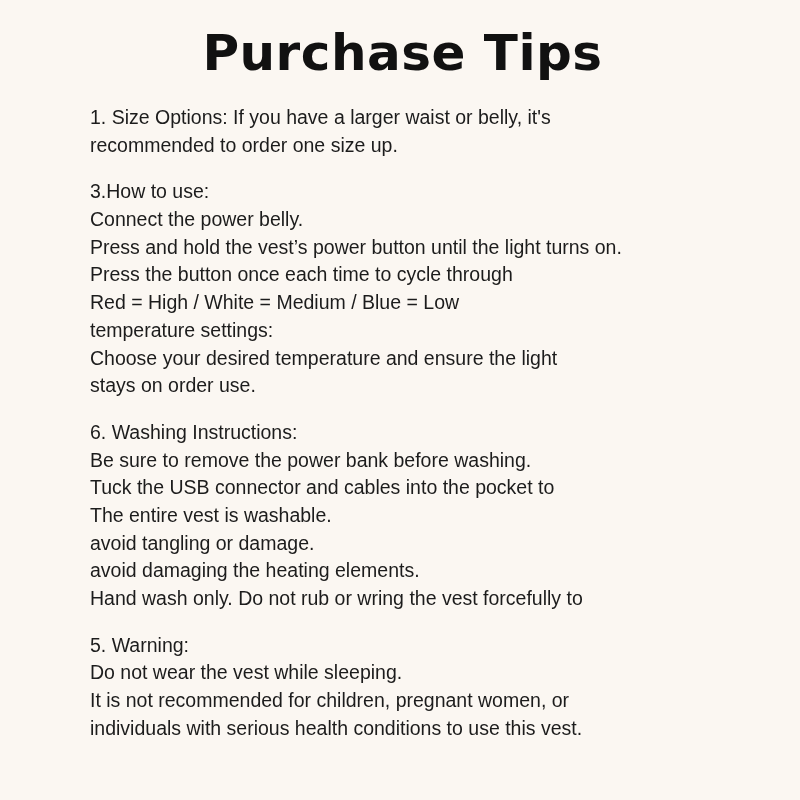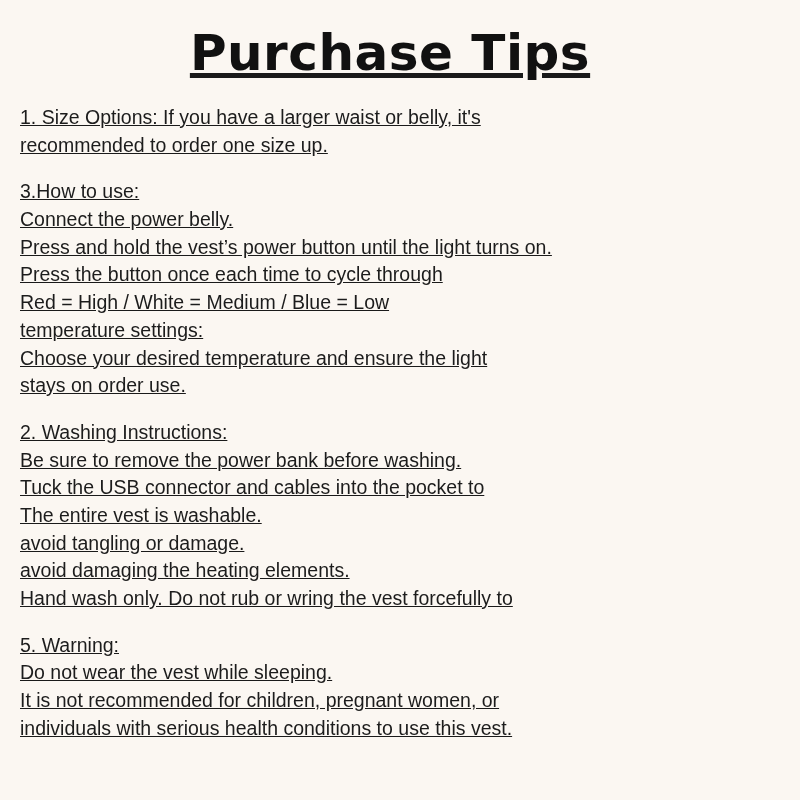--- a/index.html
+++ b/index.html
@@ -11,23 +11,22 @@
     height: 800px;
     background: #fbf7f2;
     font-family: "DejaVu Sans", sans-serif;
     color: #1a1a1a;
     overflow: hidden;
   }
   .page {
     width: 800px;
     height: 800px;
     box-sizing: border-box;
-    padding: 18px 40px 10px 20px;
+    padding: 18px 40px 10px 45px;
     background: #fbf7f2;
-    text-decoration: underline;
   }
   .title {
     text-align: center;
     font-size: 50px;
     font-weight: bold;
     letter-spacing: 0.5px;
     margin: 6px 0 22px 0;
     color: #111111;
     font-family: "DejaVu Sans", sans-serif;
   }
@@ -35,20 +34,21 @@
     font-size: 19.5px;
     line-height: 1.42;
     color: #1c1c1c;
     font-family: "Liberation Sans", sans-serif;
   }
   .section {
     margin-bottom: 19px;
   }
   .line {
     white-space: pre-wrap;
+    margin-left: 45px;
   }
 </style>
 </head>
 <body>
 
 <div class="page">
 
   <h1 class="title">Purchase Tips</h1>
 
   <div class="body-text">
@@ -64,21 +64,21 @@
       <div class="line">Connect the power belly.</div>
       <div class="line">Press and hold the vest’s power button until the light turns on.</div>
       <div class="line">Press the button once each time to cycle through</div>
       <div class="line">Red = High / White = Medium / Blue = Low</div>
       <div class="line">temperature settings:</div>
       <div class="line">Choose your desired temperature and ensure the light</div>
       <div class="line">stays on order use.</div>
     </div>
 
     <div class="section">
-      <div class="line">2. Washing Instructions:</div>
+      <div class="line">6. Washing Instructions:</div>
       <div class="line">Be sure to remove the power bank before washing.</div>
       <div class="line">Tuck the USB connector and cables into the pocket to</div>
       <div class="line">The entire vest is washable.</div>
       <div class="line">avoid tangling or damage.</div>
       <div class="line">avoid damaging the heating elements.</div>
       <div class="line">Hand wash only. Do not rub or wring the vest forcefully to</div>
     </div>
 
     <div class="section">
       <div class="line">5. Warning:</div>

